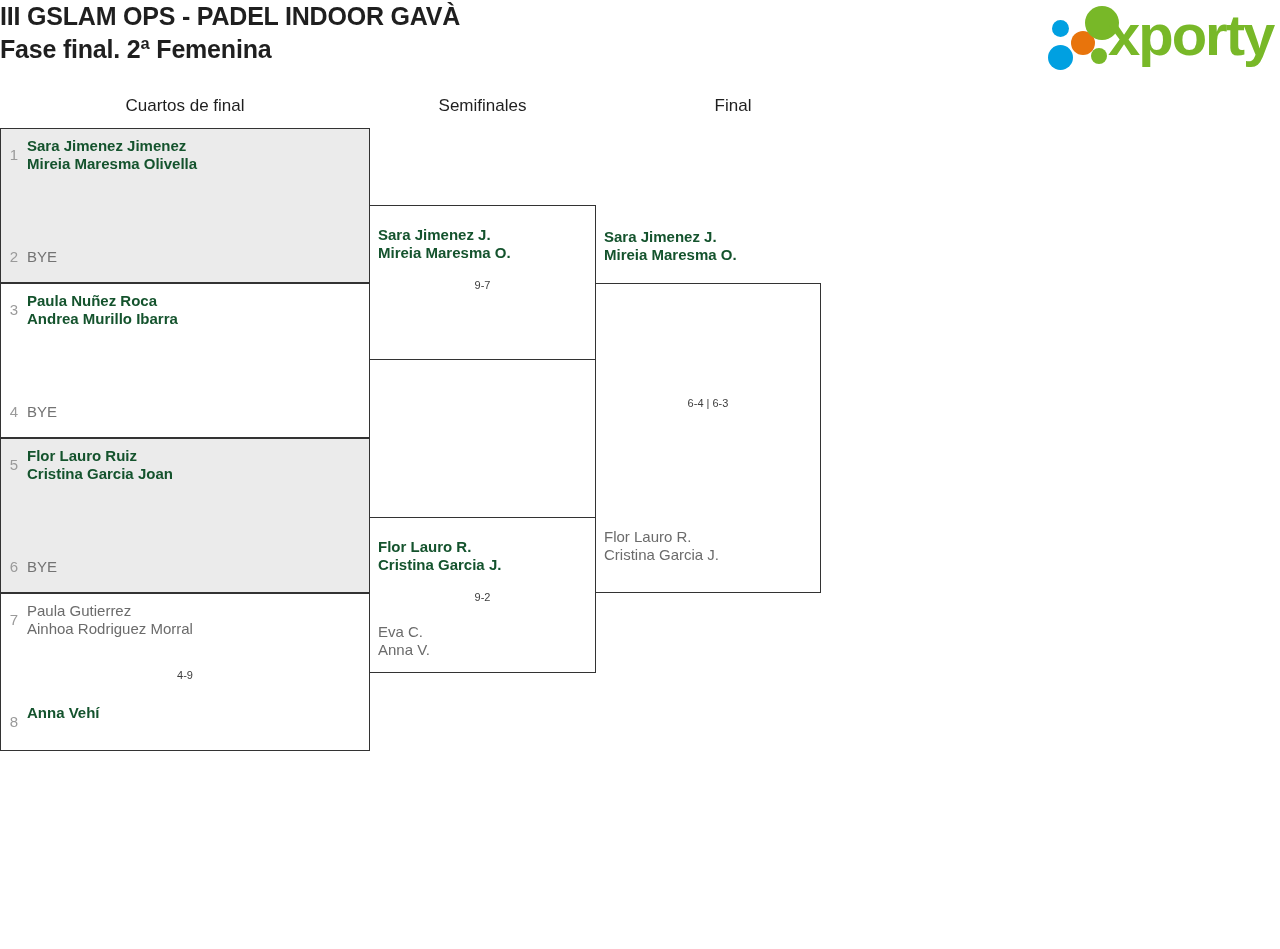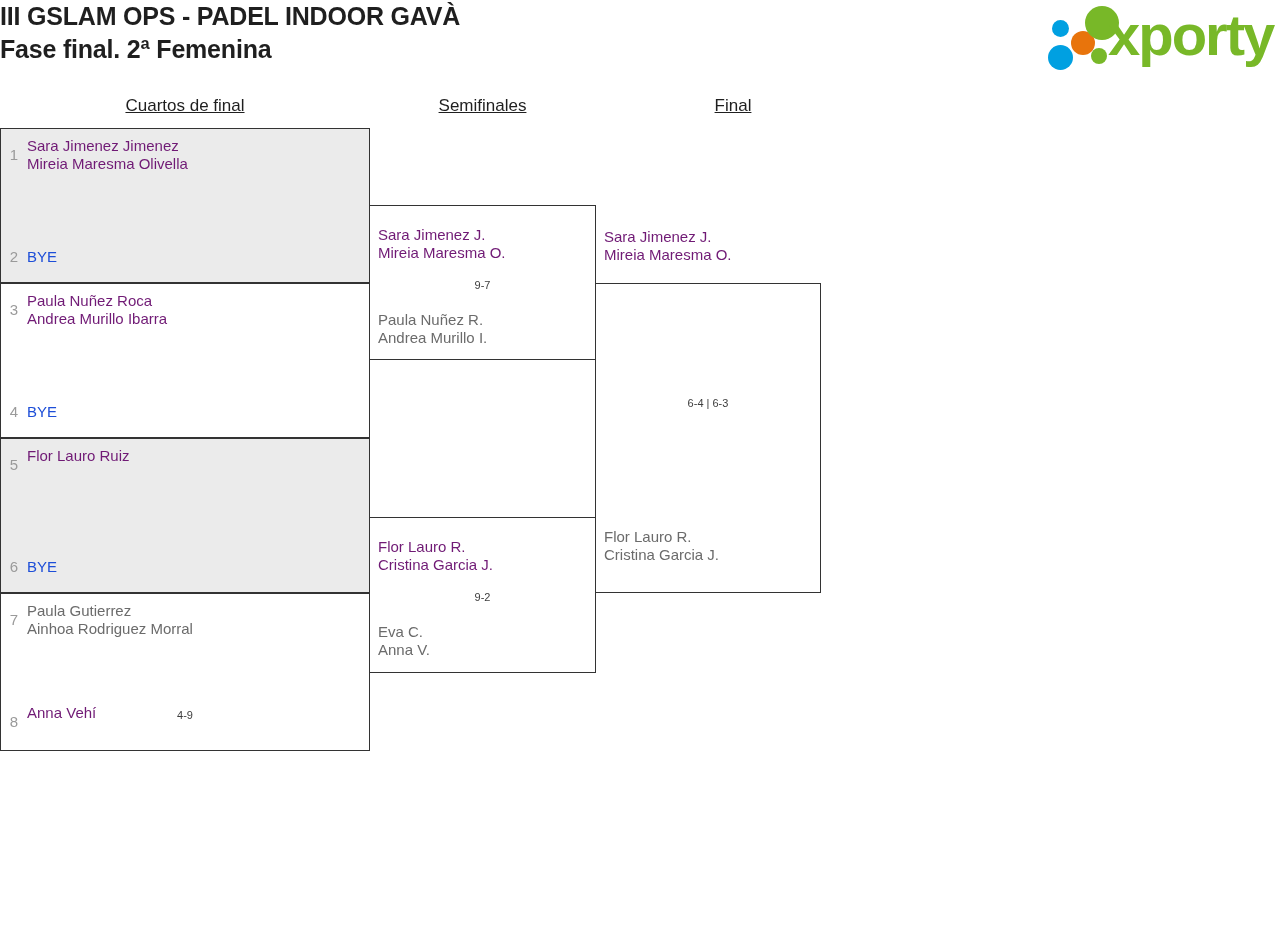--- a/index.html
+++ b/index.html
@@ -59,21 +59,20 @@
   }
 
   
   .round-header {
     position: absolute;
     font-size: 17px;
     font-weight: 400;
     color: #1f1f1f;
     text-align: center;
     white-space: nowrap;
-    text-decoration: underline;
   }
   #round-header-qf { left: 0px;   top: 96px; width: 370px; }
   #round-header-sf { left: 369px; top: 96px; width: 227px; }
   #round-header-f  { left: 620px; top: 96px; width: 226px; text-align: center; }
 
   
   .match {
     position: absolute;
     box-sizing: border-box;
     border: 1px solid #333333;
@@ -113,23 +112,23 @@
     padding-top: 9px;
   }
   .team .names {
     flex: 1 1 auto;
     font-size: 15px;
     line-height: 18px;
   }
   .team .names .n { display: block; white-space: nowrap; }
 
   
-  .team.winner .names { color: #701a75; font-weight: 400; }
+  .team.winner .names { color: #14532d; font-weight: 700; }
   .team.loser  .names { color: #6b6b6b; font-weight: 400; }
-  .team.bye    .names { color: #1d4ed8; font-weight: 400; }
+  .team.bye    .names { color: #737373; font-weight: 400; }
 
   
   .qf .team-top    { top: 8px; }
   .qf .team-bottom { top: 110px; }
   .qf .team.bye .names { padding-top: 9px; }
 
   
   .sf .team-top    { top: 20px; }
   .sf .team-bottom { top: 105px; }
   .sf .team .names { padding-left: 8px; }
@@ -142,21 +141,21 @@
   
   .score {
     position: absolute;
     left: 0;
     width: 100%;
     text-align: center;
     font-size: 11px;
     color: #3d3d3d;
     line-height: 18px;
   }
-  .qf .score  { top: 72px; margin-top: 40px; }
+  .qf .score  { top: 72px; }
   .sf .score  { top: 70px; }
   .fin .score { top: 110px; }
 
   
   .qf .team.bye { align-items: center; }
 </style>
 </head>
 <body>
 
 <div id="tournament-title">
@@ -209,20 +208,21 @@
       <span class="n">BYE</span>
     </span>
   </div>
 </div>
 
 <div class="match qf shaded" id="match-qf3">
   <div class="team team-top winner">
     <span class="seed">5</span>
     <span class="names">
       <span class="n">Flor Lauro Ruiz</span>
+      <span class="n">Cristina Garcia Joan</span>
     </span>
   </div>
   <div class="score"></div>
   <div class="team team-bottom bye">
     <span class="seed">6</span>
     <span class="names">
       <span class="n">BYE</span>
     </span>
   </div>
 </div>
@@ -245,26 +245,20 @@
 </div>
 
 <div class="match sf" id="match-sf1">
   <div class="team team-top winner">
     <span class="names">
       <span class="n">Sara Jimenez J.</span>
       <span class="n">Mireia Maresma O.</span>
     </span>
   </div>
   <div class="score">9-7</div>
-  <div class="team team-bottom loser">
-    <span class="names">
-      <span class="n">Paula Nuñez R.</span>
-      <span class="n">Andrea Murillo I.</span>
-    </span>
-  </div>
 </div>
 
 <div class="match sf" id="match-sf2">
   <div class="team team-top winner">
     <span class="names">
       <span class="n">Flor Lauro R.</span>
       <span class="n">Cristina Garcia J.</span>
     </span>
   </div>
   <div class="score">9-2</div>

